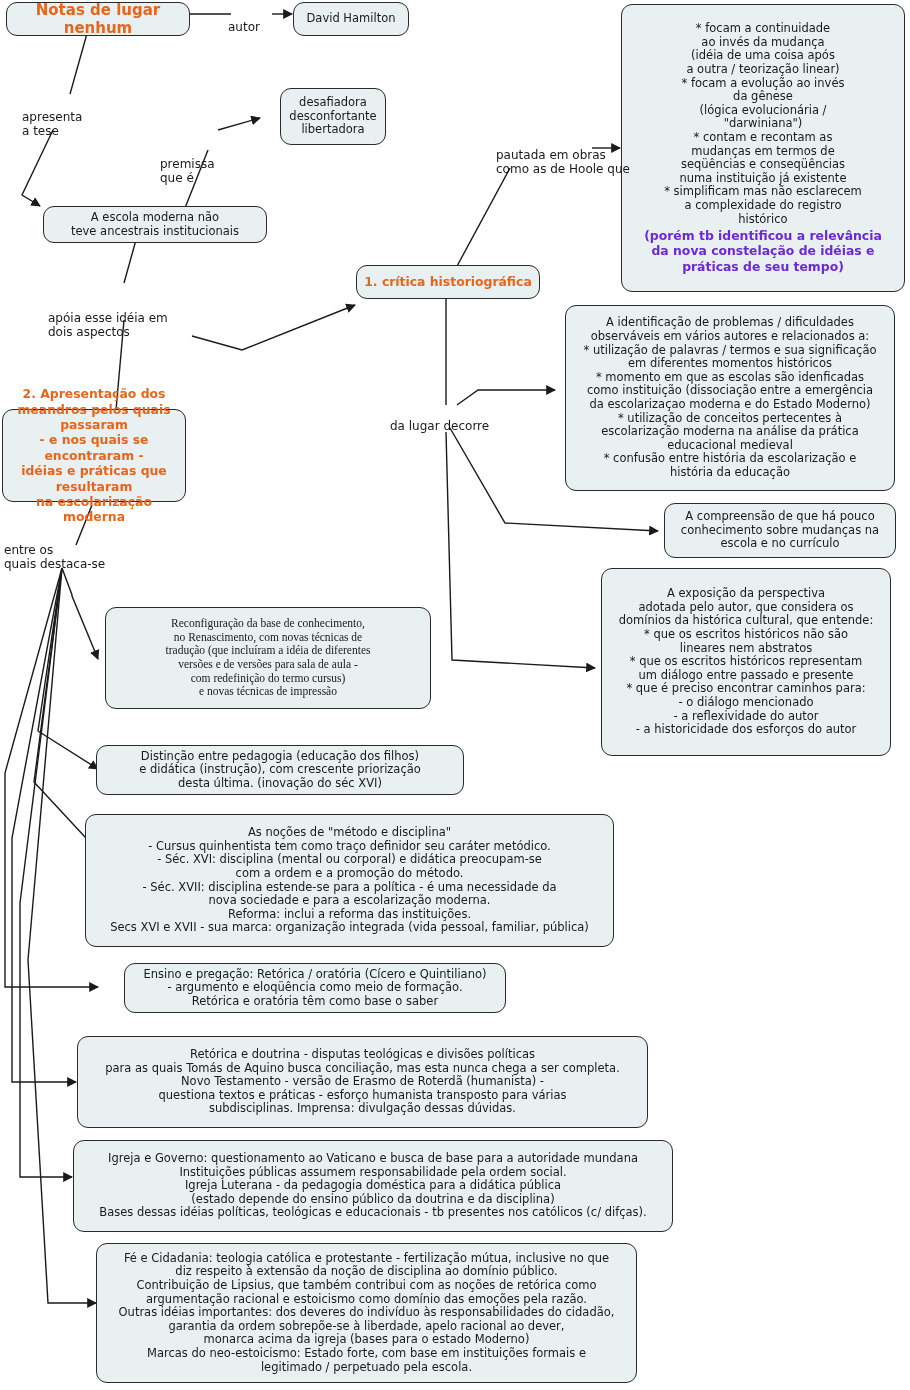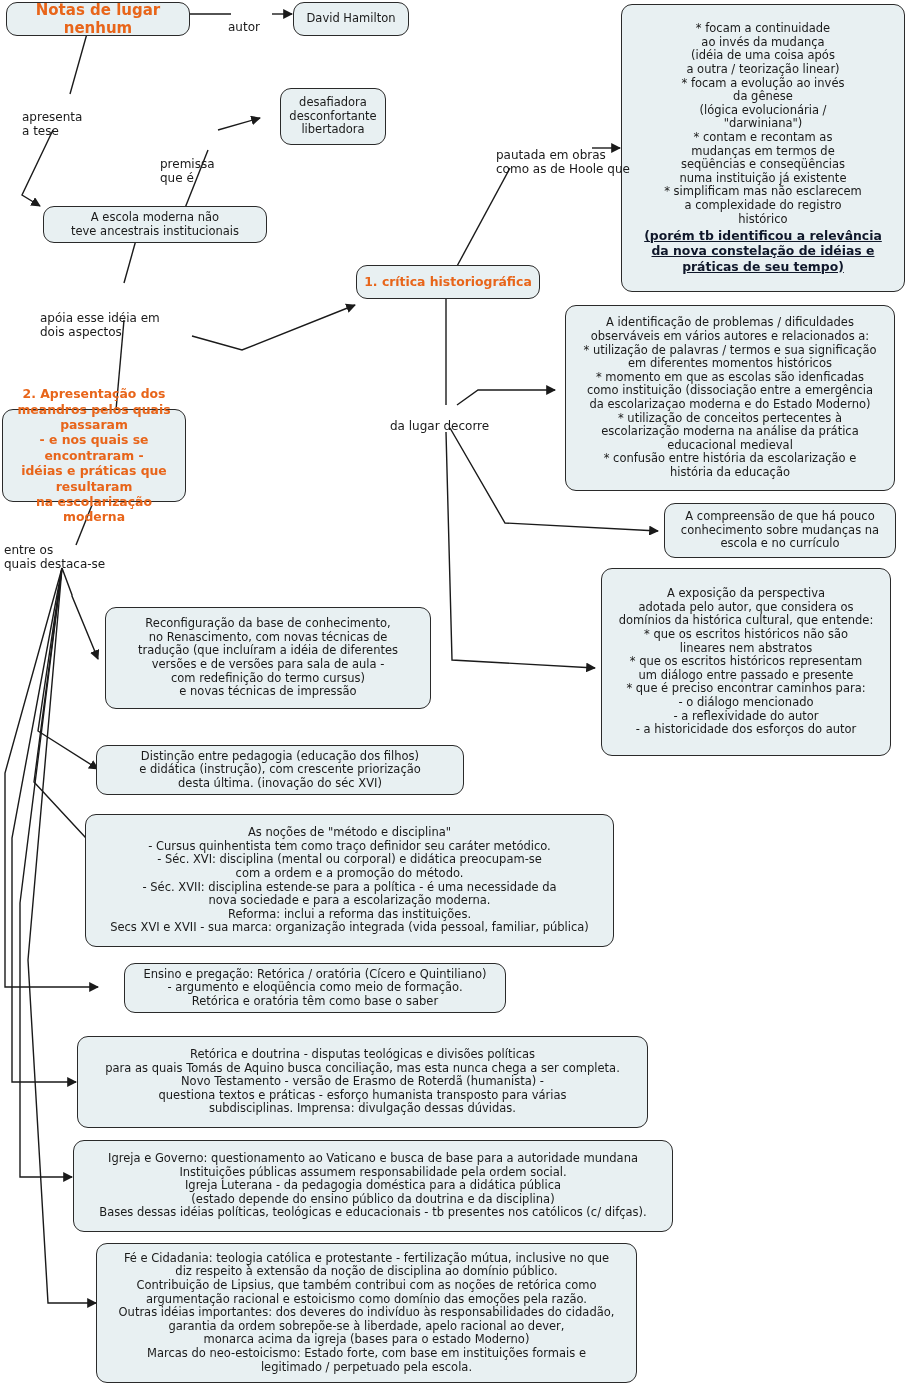--- a/index.html
+++ b/index.html
@@ -59,26 +59,25 @@
   .node.big-accent-tail {
     flex-direction: column;
   }
   .node .body-text {
     display: block;
     white-space: pre-line;
   }
   .node .accent-text {
     display: block;
     white-space: pre-line;
-    color: #0f172a;
+    color: #6d28d9;
     font-weight: bold;
     font-size: 12.4px;
     line-height: 15.2px;
     margin-top: 2px;
-    text-decoration: underline;
   }
   .edge-label {
     position: absolute;
     font-size: 12px;
     line-height: 13.8px;
     color: #1a1a1a;
     text-align: left;
     white-space: pre-line;
     background: transparent;
     z-index: 4;
@@ -215,21 +214,21 @@
 * que os escritos históricos não são
 lineares nem abstratos
 * que os escritos históricos representam
 um diálogo entre passado e presente
 * que é preciso encontrar caminhos para:
 - o diálogo mencionado
 - a reflexividade do autor
 - a historicidade dos esforços do autor</span>
   </div>
 
-  <div class="node" style="left:105px; top:607px; width:326px; height:102px;">
+  <div class="node" style="left:105px; top:607px; width:326px; height:102px;font-family:Liberation Serif, serif;">
     <span>Reconfiguração da base de conhecimento,
 no Renascimento, com novas técnicas de
 tradução (que incluíram a idéia de diferentes
 versões e de versões para sala de aula -
 com redefinição do termo cursus)
 e novas técnicas de impressão</span>
   </div>
 
   <div class="node" style="left:96px; top:745px; width:368px; height:50px;">
     <span>Distinção entre pedagogia (educação dos filhos)
@@ -289,21 +288,21 @@
   <div class="edge-label" style="left:22px; top:97px; width:96px;">
     <span>apresenta
 a tese</span>
   </div>
 
   <div class="edge-label" style="left:160px; top:144px; width:84px;">
     <span>premissa
 que é</span>
   </div>
 
-  <div class="edge-label" style="left:40px; top:298px; width:150px;">
+  <div class="edge-label" style="left:48px; top:298px; width:150px;">
     <span>apóia esse idéia em
 dois aspectos</span>
   </div>
 
   <div class="edge-label" style="left:459px; top:135px; width:142px;margin-left:37px;">
     <span>pautada em obras
 como as de Hoole que</span>
   </div>
 
   <div class="edge-label" style="left:390px; top:406px; width:122px;">

